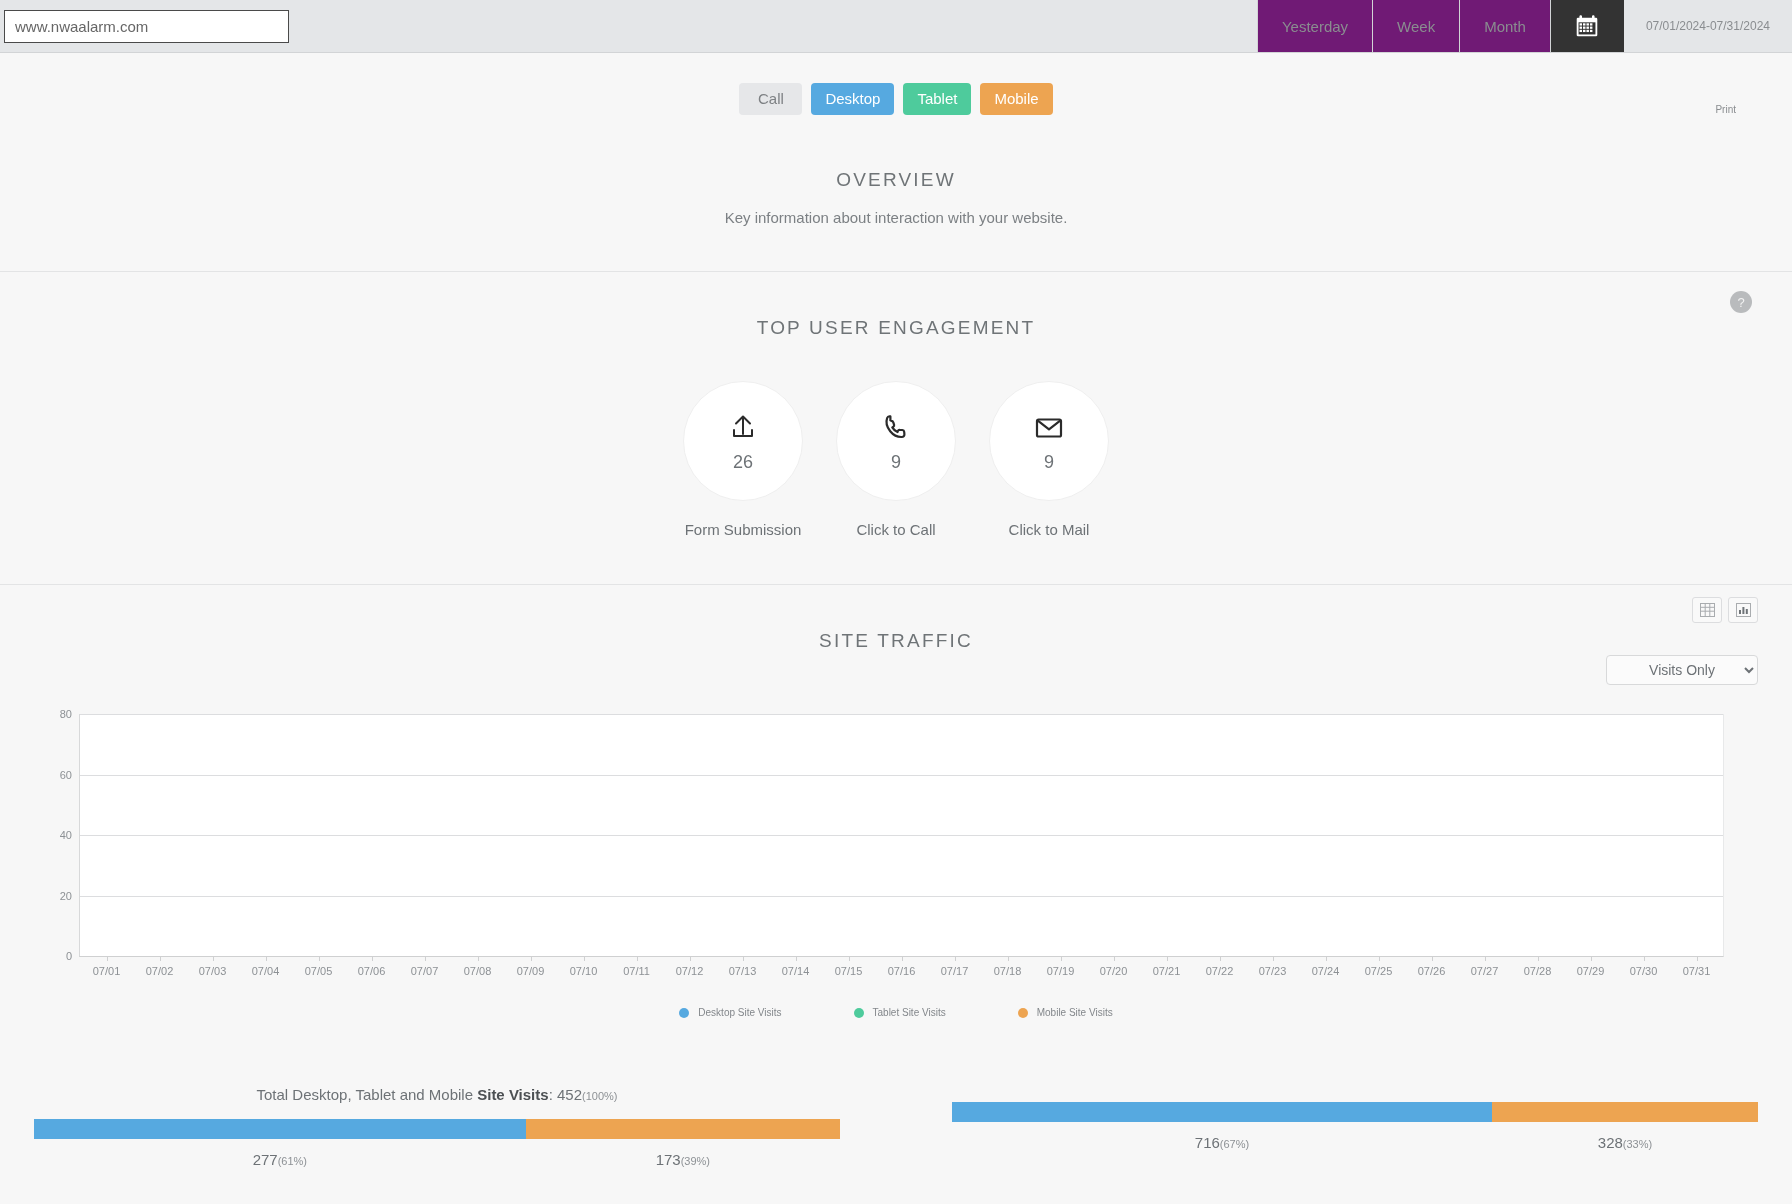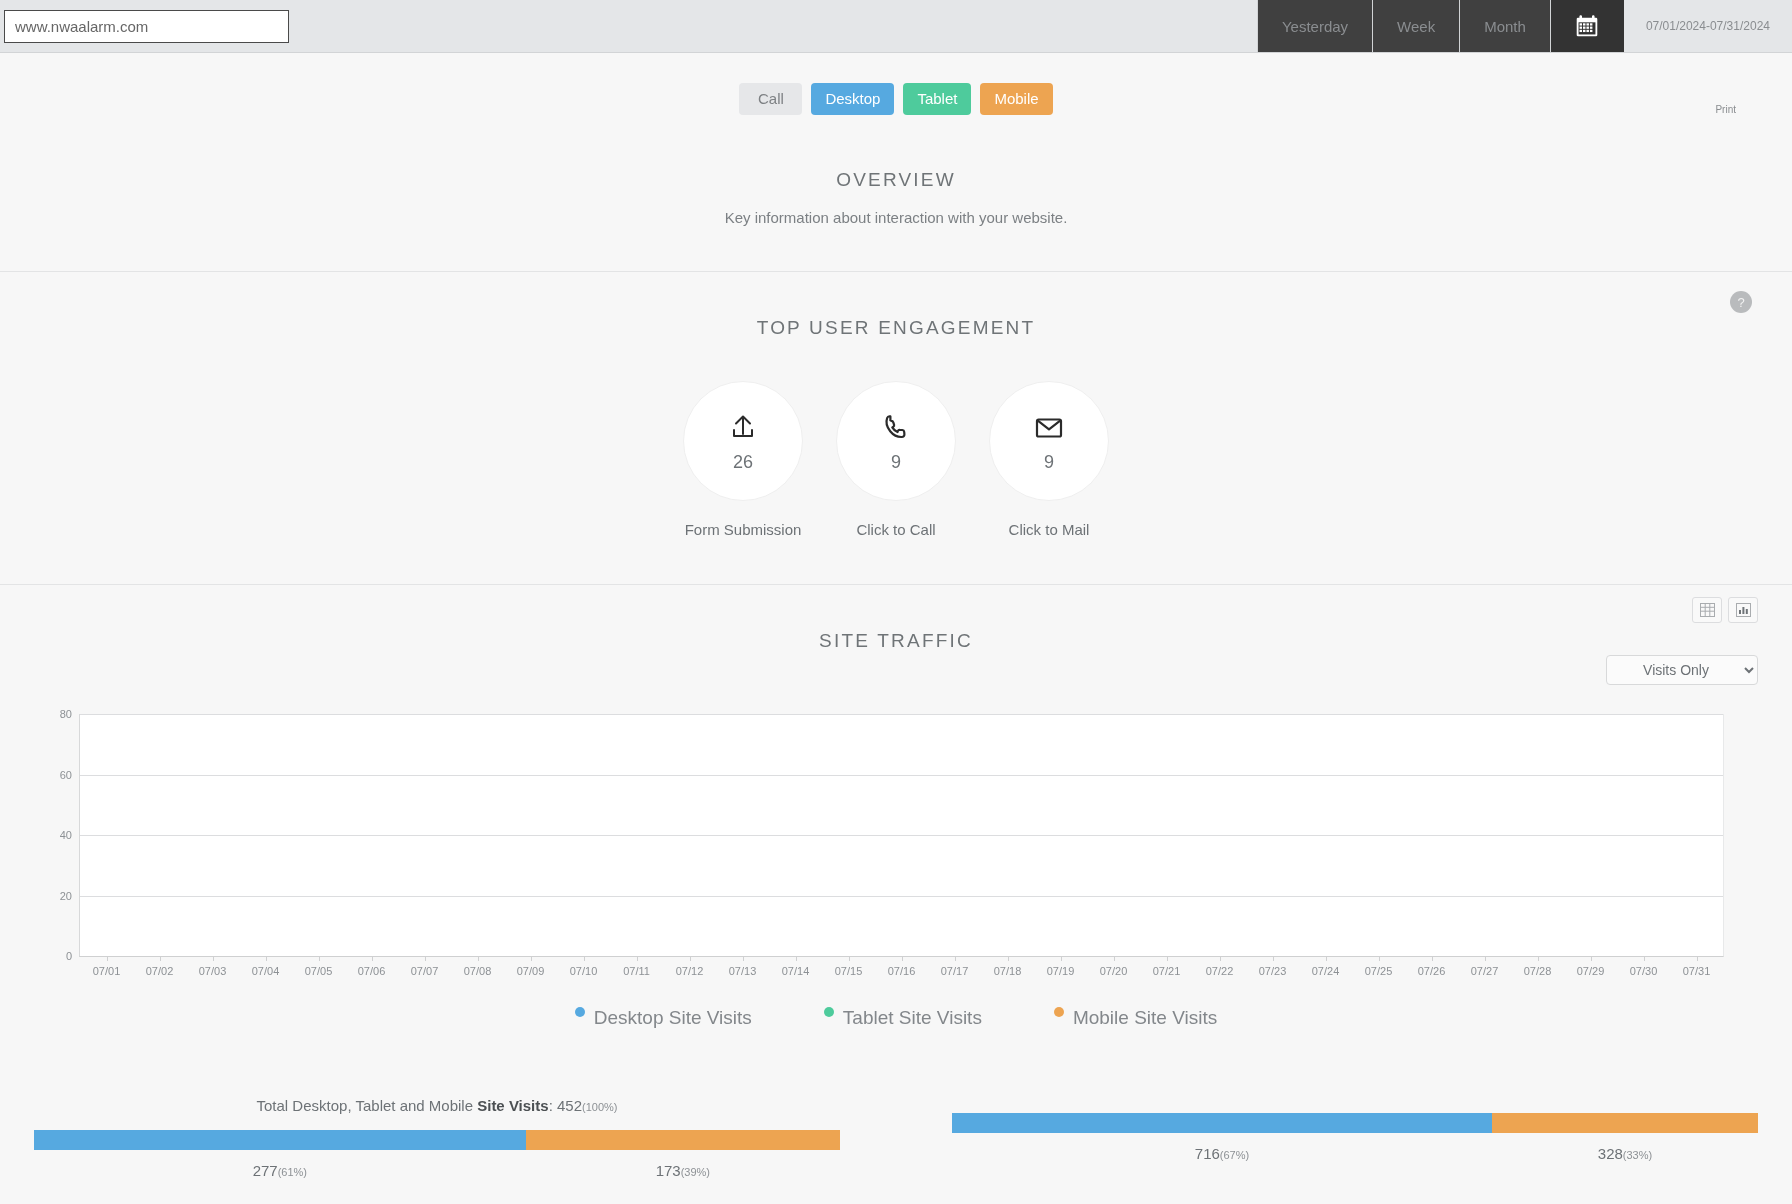--- a/index.html
+++ b/index.html
@@ -39,21 +39,21 @@
     display: flex;
     align-items: stretch;
   }
   .range-btn {
     display: flex; align-items: center; justify-content: center;
     padding: 0 24px;
     font-size: 15px;
     color: #8a8d90;
     border-left: 1px solid #d2d4d6;
     cursor: pointer;
-    background: #404040;
+    background: #701a75;
     user-select: none;
   }
   .cal-btn {
     width: 74px;
     background: #333333;
     display: flex; align-items: center; justify-content: center;
     border-left: 1px solid #d2d4d6;
     cursor: pointer;
   }
   .cal-icon { width: 26px; height: 26px; display:block; }
@@ -176,20 +176,21 @@
   .traffic-select {
     width: 152px;
     height: 30px;
     border: 1px solid #d8d9da;
     border-radius: 4px;
     background: #fbfbfb;
     font-family: "Liberation Sans", sans-serif;
     font-size: 14px;
     color: #6d7276;
     text-align-last: center;
+    padding-left: 12px;
     cursor: pointer;
   }
 
   .chart-area {
     position: relative;
     margin: 62px 34px 0 34px;
     height: 243px;
   }
   .plot {
     position: absolute;
@@ -251,21 +252,21 @@
     width: 1px; height: 5px;
     background: #cfd0d1;
   }
 
   .legend {
     display: flex;
     justify-content: center;
     gap: 72px;
     margin-top: 50px;
   }
-  .legend-item { display: flex; align-items: flex-start; gap: 9px; font-size: 19px; color: #83878b; cursor: pointer; }
+  .legend-item { display: flex; align-items: flex-end; gap: 9px; font-size: 10px; color: #83878b; cursor: pointer; }
   .legend-dot { width: 10px; height: 10px; border-radius: 50%; }
 
   
   .summaries {
     display: flex;
     margin-top: 68px;
     padding: 0 34px;
     gap: 112px;
   }
   .summary { flex: 1 1 0; }

